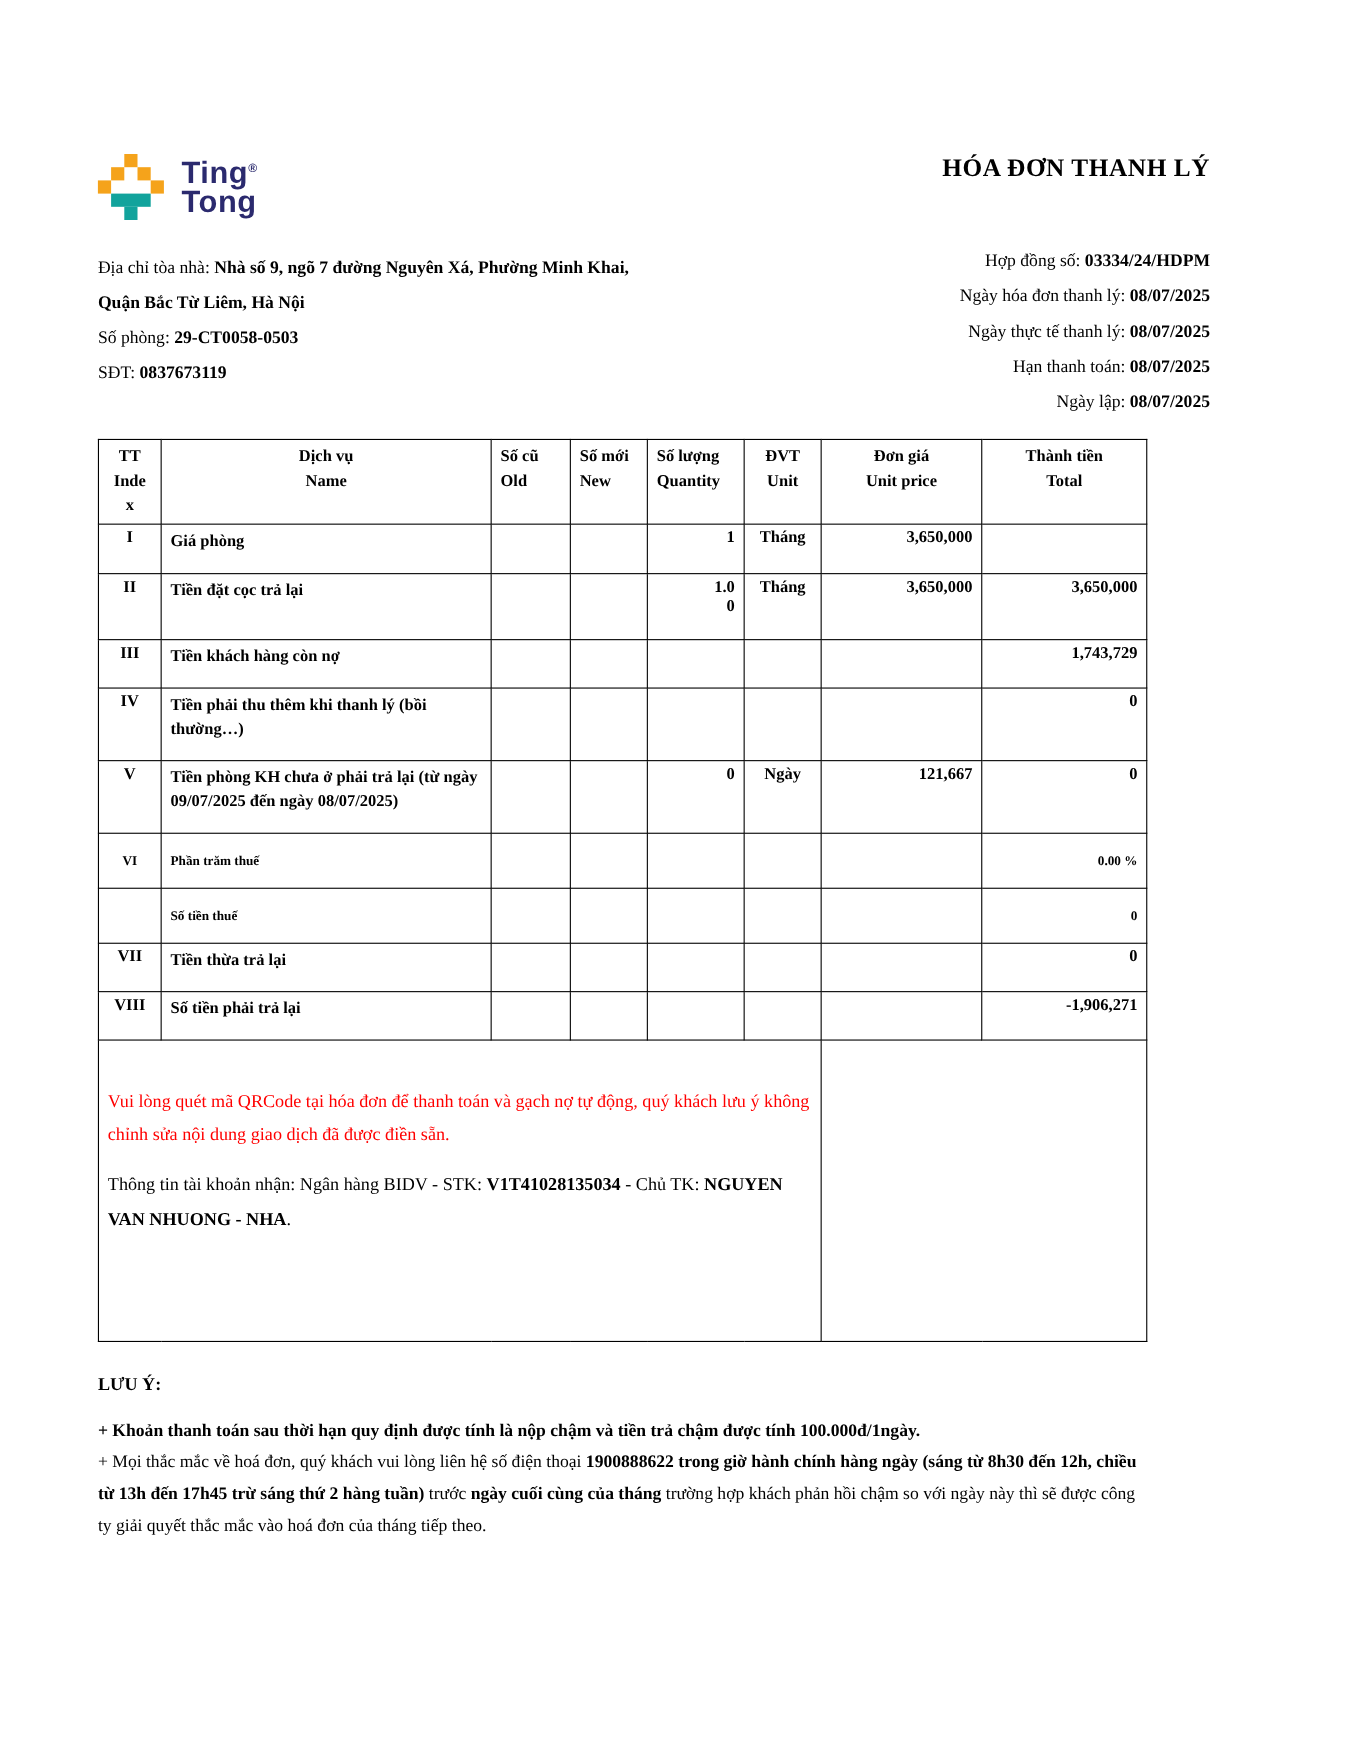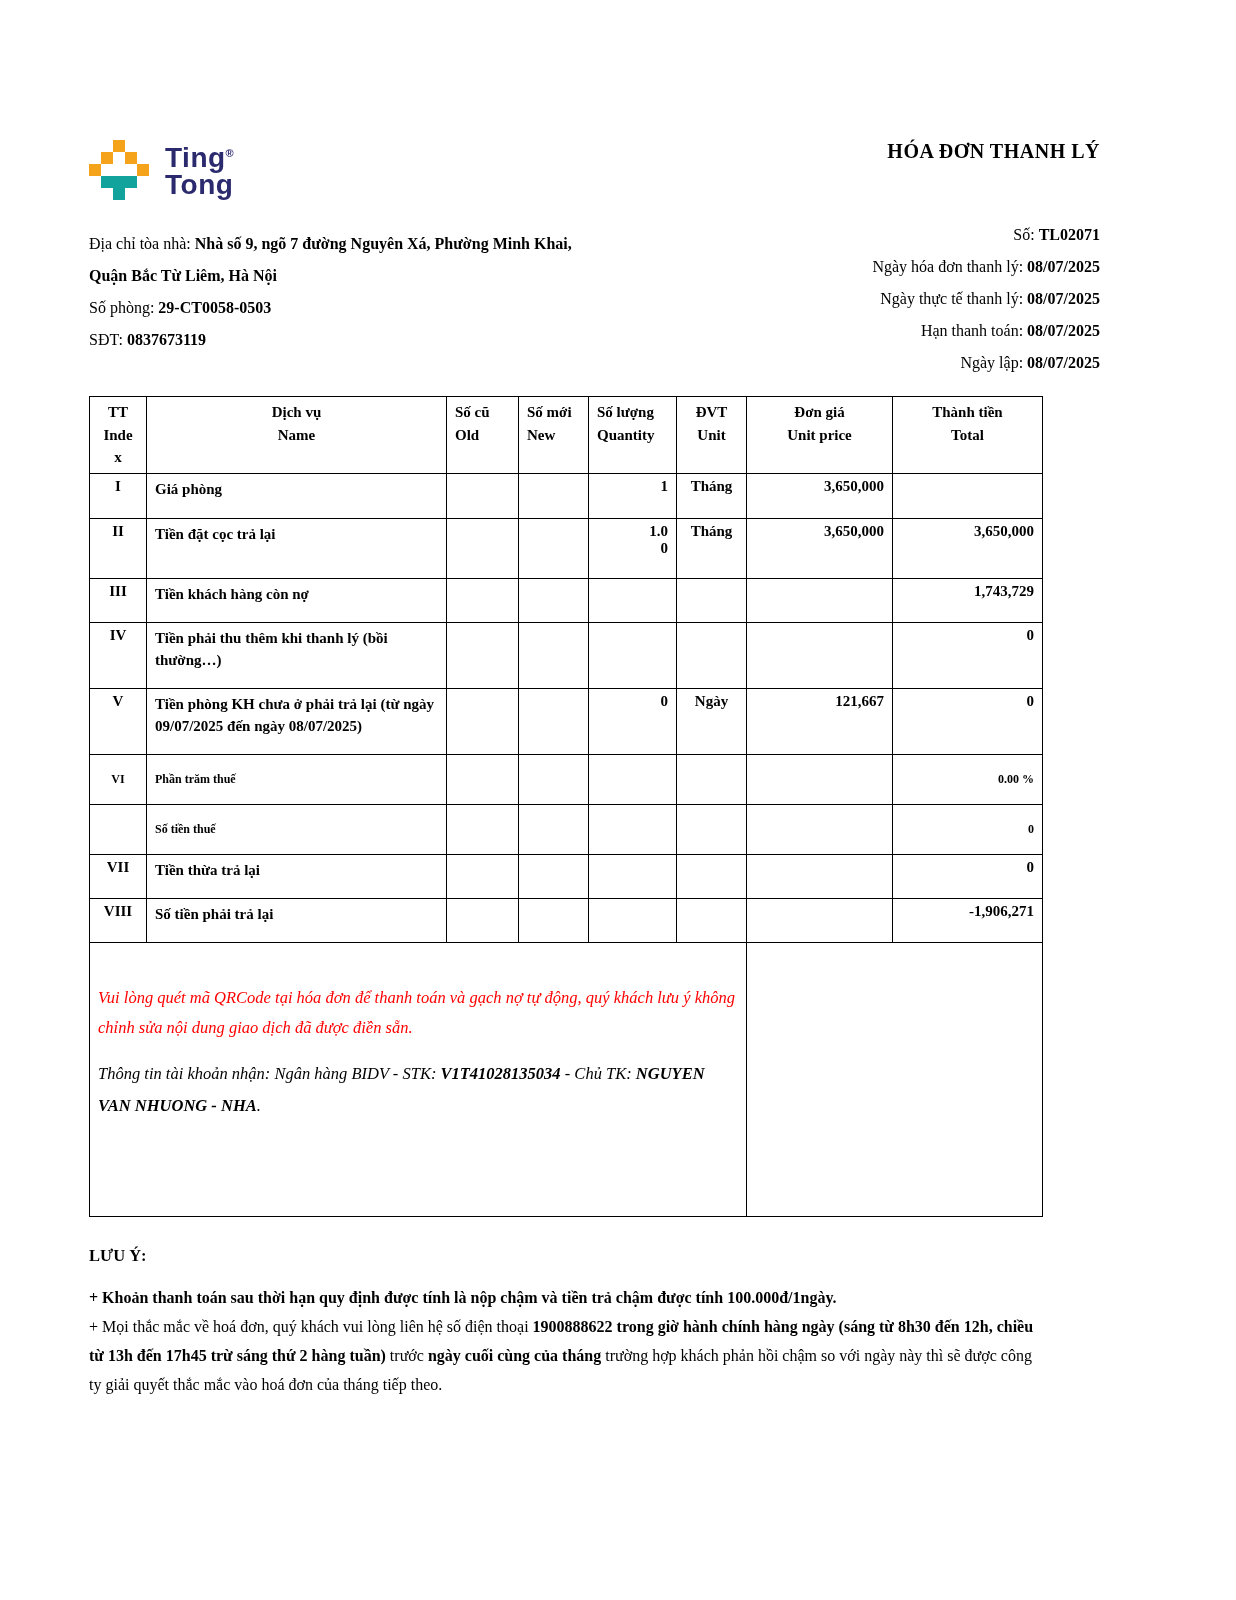--- a/index.html
+++ b/index.html
@@ -29,21 +29,21 @@
   .sq-f { left:12px; top:36px; width:36px; }
   .sq-g { left:24px; top:48px; }
   .logo-text { font-family:"Liberation Sans","DejaVu Sans",sans-serif; font-weight:bold;
                color:#2B2A6E; font-size:28px; line-height:27px; letter-spacing:0.5px; }
   .logo-text sup { font-size:11px; vertical-align:super; }
 
   .customer-info { margin-top:28px; width:515px; line-height:32px; }
   .customer-info p { margin:0; }
   .customer-info b { font-weight:bold; }
 
-  .page-title { font-size:20px; font-weight:bold; letter-spacing:0.5px; white-space:nowrap; }
+  .page-title { font-size:23px; font-weight:bold; letter-spacing:0.5px; white-space:nowrap; }
   .invoice-meta { margin-top:56px; line-height:32px; }
   .invoice-meta p { margin:0; white-space:nowrap; }
   .invoice-meta b { font-weight:bold; }
 
   
   table.inv { border-collapse:collapse; table-layout:fixed; width:953px; margin-top:17px;
               font-size:15px; font-weight:bold; }
   table.inv td, table.inv th { border:1px solid #000; vertical-align:top; padding:4px 8px;
                                overflow:hidden; }
   th { font-weight:bold; line-height:1.5; padding-top:5px; }
@@ -56,21 +56,21 @@
   td.c-unit { text-align:center; }
   .qty-val { display:inline-block; max-width:24px; word-break:break-all; text-align:right; }
   tr.r-head { height:72px; }
   tr.r1 { height:45px; } tr.r2 { height:60px; } tr.r3 { height:44px; }
   tr.r4 { height:66px; } tr.r5 { height:66px; }
   tr.r6, tr.r7 { height:50px; }
   tr.r6 td, tr.r7 td { font-size:12px; vertical-align:middle; }
   tr.r8 { height:44px; } tr.r9 { height:44px; }
   tr.r-words { height:30px; }
   td.words { font-style:italic; padding:5px 8px; }
-  tr.r-bottom { height:274px;font-style:italic; }
+  tr.r-bottom { height:274px; }
   td.pay-cell { font-weight:normal; font-size:16.5px; padding:8px 10px; }
   .qr-note { color:#FF0000; margin-top:36px; line-height:1.85; }
   .bank-note { margin-top:14px; line-height:1.95; }
   .bank-note b { font-weight:bold; }
 
   
   .notes { margin-top:24px; width:955px; line-height:1.8; }
   .notes-title { font-weight:bold; font-size:16.5px; margin-bottom:14px; }
   .note1 { font-weight:bold; }
   .note2 b { font-weight:bold; }
@@ -101,21 +101,21 @@
       <div class="customer-info">
         <p><span>Địa chỉ tòa nhà:</span> <b>Nhà số 9, ngõ 7 đường Nguyên Xá, Phường Minh Khai, Quận Bắc Từ Liêm, Hà Nội</b></p>
         <p><span>Số phòng:</span> <b>29-CT0058-0503</b></p>
         <p><span>SĐT:</span> <b>0837673119</b></p>
       </div>
     </div>
 
     <div class="header-right">
       <div class="page-title">HÓA ĐƠN THANH LÝ</div>
       <div class="invoice-meta">
-        <p><span>Số:</span> <b>TL02071</b></p>
+        <p><span>Hợp đồng số:</span> <b>03334/24/HDPM</b></p>
         <p><span>Ngày hóa đơn thanh lý:</span> <b>08/07/2025</b></p>
         <p><span>Ngày thực tế thanh lý:</span> <b>08/07/2025</b></p>
         <p><span>Hạn thanh toán:</span> <b>08/07/2025</b></p>
         <p><span>Ngày lập:</span> <b>08/07/2025</b></p>
       </div>
     </div>
   </div>
 
   <table class="inv">
     <colgroup>

